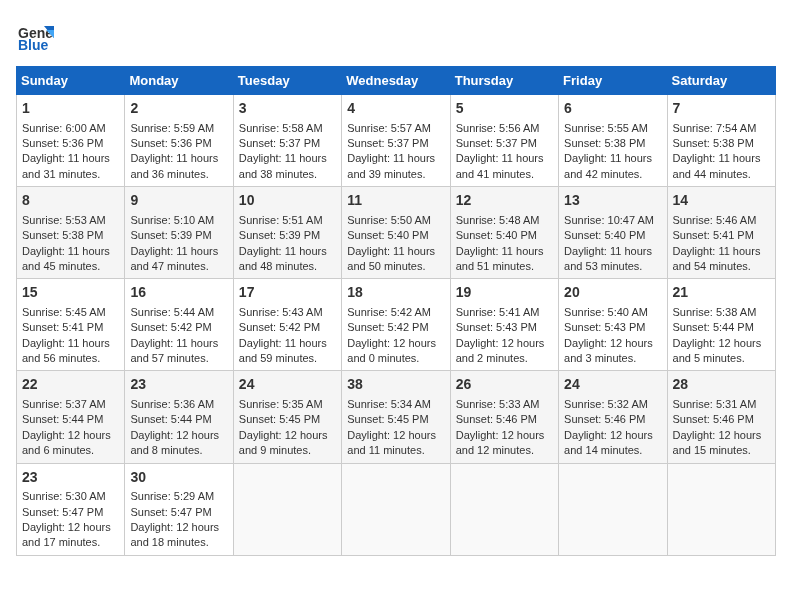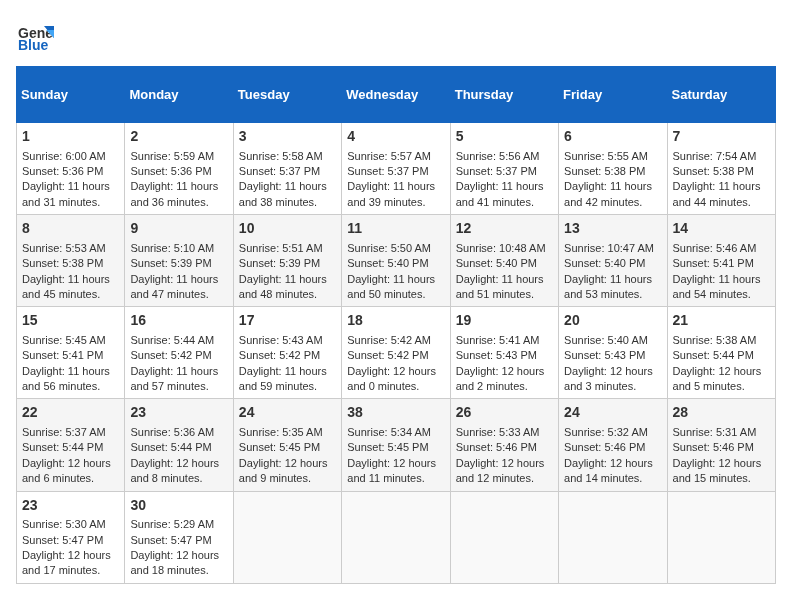--- a/index.html
+++ b/index.html
@@ -34,21 +34,21 @@
       color: #555;
     }
     table {
       width: 100%;
       border-collapse: collapse;
       font-size: 11px;
     }
     thead th {
       background-color: #1565c0;
       color: #fff;
-      padding: 20px 4px;
+      padding: 6px 4px;
       text-align: left;
       font-size: 13px;
       font-weight: bold;
       border: 1px solid #1565c0;
     }
     tbody td {
       border: 1px solid #ccc;
       padding: 4px 5px;
       vertical-align: top;
       width: calc(100% / 7);
@@ -110,21 +110,21 @@
         <td><span class="day-num">4</span><span>Sunrise: 5:57 AM</span><br><span>Sunset: 5:37 PM</span><br><span>Daylight: 11 hours and 39 minutes.</span></td>
         <td><span class="day-num">5</span><span>Sunrise: 5:56 AM</span><br><span>Sunset: 5:37 PM</span><br><span>Daylight: 11 hours and 41 minutes.</span></td>
         <td><span class="day-num">6</span><span>Sunrise: 5:55 AM</span><br><span>Sunset: 5:38 PM</span><br><span>Daylight: 11 hours and 42 minutes.</span></td>
         <td><span class="day-num">7</span><span>Sunrise: 7:54 AM</span><br><span>Sunset: 5:38 PM</span><br><span>Daylight: 11 hours and 44 minutes.</span></td>
       </tr>
       <tr>
         <td><span class="day-num">8</span><span>Sunrise: 5:53 AM</span><br><span>Sunset: 5:38 PM</span><br><span>Daylight: 11 hours and 45 minutes.</span></td>
         <td><span class="day-num">9</span><span>Sunrise: 5:10 AM</span><br><span>Sunset: 5:39 PM</span><br><span>Daylight: 11 hours and 47 minutes.</span></td>
         <td><span class="day-num">10</span><span>Sunrise: 5:51 AM</span><br><span>Sunset: 5:39 PM</span><br><span>Daylight: 11 hours and 48 minutes.</span></td>
         <td><span class="day-num">11</span><span>Sunrise: 5:50 AM</span><br><span>Sunset: 5:40 PM</span><br><span>Daylight: 11 hours and 50 minutes.</span></td>
-        <td><span class="day-num">12</span><span>Sunrise: 10:48 AM</span><br><span>Sunset: 5:40 PM</span><br><span>Daylight: 11 hours and 51 minutes.</span></td>
+        <td><span class="day-num">12</span><span>Sunrise: 5:48 AM</span><br><span>Sunset: 5:40 PM</span><br><span>Daylight: 11 hours and 51 minutes.</span></td>
         <td><span class="day-num">13</span><span>Sunrise: 10:47 AM</span><br><span>Sunset: 5:40 PM</span><br><span>Daylight: 11 hours and 53 minutes.</span></td>
         <td><span class="day-num">14</span><span>Sunrise: 5:46 AM</span><br><span>Sunset: 5:41 PM</span><br><span>Daylight: 11 hours and 54 minutes.</span></td>
       </tr>
       <tr>
         <td><span class="day-num">15</span><span>Sunrise: 5:45 AM</span><br><span>Sunset: 5:41 PM</span><br><span>Daylight: 11 hours and 56 minutes.</span></td>
         <td><span class="day-num">16</span><span>Sunrise: 5:44 AM</span><br><span>Sunset: 5:42 PM</span><br><span>Daylight: 11 hours and 57 minutes.</span></td>
         <td><span class="day-num">17</span><span>Sunrise: 5:43 AM</span><br><span>Sunset: 5:42 PM</span><br><span>Daylight: 11 hours and 59 minutes.</span></td>
         <td><span class="day-num">18</span><span>Sunrise: 5:42 AM</span><br><span>Sunset: 5:42 PM</span><br><span>Daylight: 12 hours and 0 minutes.</span></td>
         <td><span class="day-num">19</span><span>Sunrise: 5:41 AM</span><br><span>Sunset: 5:43 PM</span><br><span>Daylight: 12 hours and 2 minutes.</span></td>
         <td><span class="day-num">20</span><span>Sunrise: 5:40 AM</span><br><span>Sunset: 5:43 PM</span><br><span>Daylight: 12 hours and 3 minutes.</span></td>

